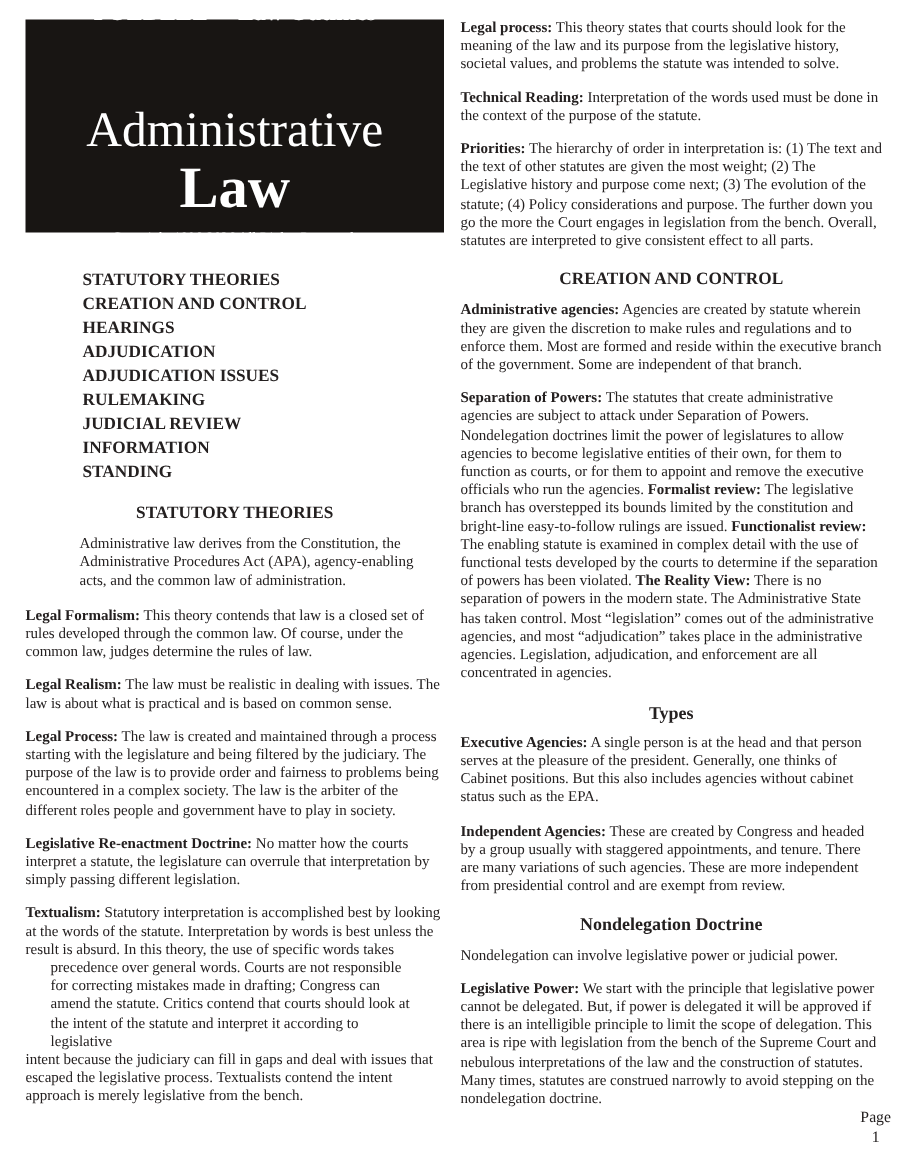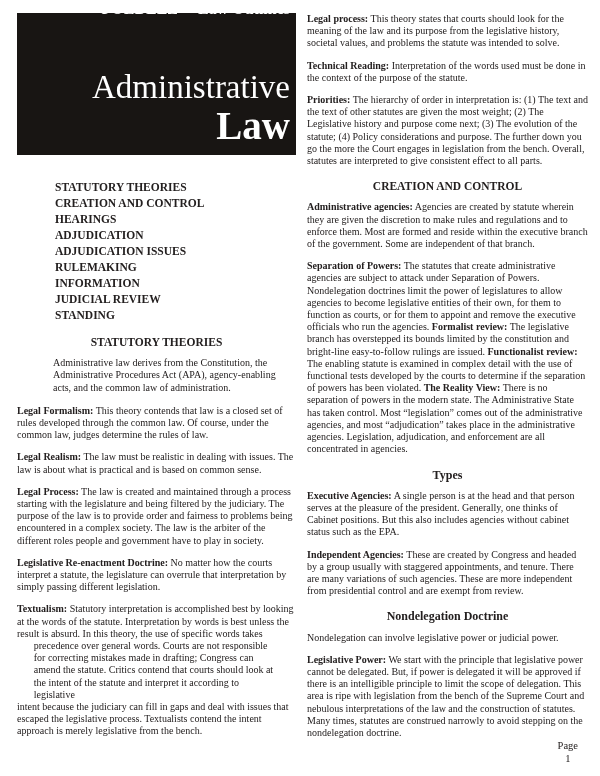--- a/index.html
+++ b/index.html
@@ -19,21 +19,21 @@
   }
   .col{font-size:10px;line-height:12.2px;text-align:left;}
   .col.left{width:279px;flex:0 0 279px;}
   .col.right{width:281px;flex:0 0 281px;}
 
   
   .titlebox{
     background:#181513;
     color:#ffffff;
     height:142px;
-    text-align:right;
+    text-align:center;
     display:flex;flex-direction:column;justify-content:center;
     padding:2px 6px;box-sizing:border-box;
   }
   .brand{font-size:16px;font-weight:bold;margin-bottom:4px;}
   .title1{font-size:33px;font-weight:normal;line-height:38px;margin-top:48px;}
   .title2{font-size:39px;font-weight:bold;line-height:40px;}
   .copyright{font-size:9.5px;margin-top:7px;}
 
   
   .toc{margin-top:24px;}
@@ -52,21 +52,21 @@
   .intro{padding-left:36px;padding-right:4px;margin-bottom:11px;}
   b{font-weight:bold;}
 
   .tex{margin:0 0 10px 0;}
   .tex .seg{display:block;}
   .tex .seg.center{width:88%;margin:0 auto;}
 
   
   .pagefoot{
     position:absolute;
-    right:22px;bottom:11px;
+    right:6px;bottom:11px;
     text-align:center;
     font-size:10.5px;line-height:13px;
   }
 </style>
 </head>
 <body>
 
 <div class="page">
   <div class="columns">
 
@@ -79,22 +79,22 @@
         <div class="copyright">Copyright 1986-2026 All Rights Reserved.</div>
       </div>
 
       <div class="toc">
         <div class="toc-item">STATUTORY THEORIES</div>
         <div class="toc-item">CREATION AND CONTROL</div>
         <div class="toc-item">HEARINGS</div>
         <div class="toc-item">ADJUDICATION</div>
         <div class="toc-item">ADJUDICATION ISSUES</div>
         <div class="toc-item">RULEMAKING</div>
+        <div class="toc-item">JUDICIAL REVIEW</div>
         <div class="toc-item">INFORMATION</div>
-        <div class="toc-item">JUDICIAL REVIEW</div>
         <div class="toc-item">STANDING</div>
       </div>
 
       <div class="sec">STATUTORY THEORIES</div>
 
       <p class="intro">Administrative law derives from the Constitution, the Administrative Procedures Act (APA), agency-enabling acts, and the common law of administration.</p>
 
       <p><b>Legal Formalism:</b> <span>This theory contends that law is a closed set of rules developed through the common law. Of course, under the common law, judges determine the rules of law.</span></p>
 
       <p><b>Legal Realism:</b> <span>The law must be realistic in dealing with issues. The law is about what is practical and is based on common sense.</span></p>

